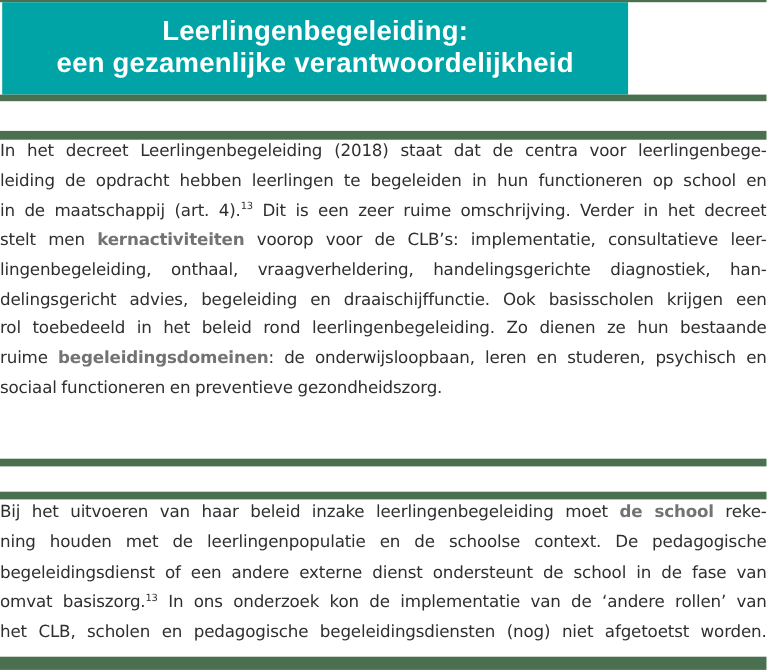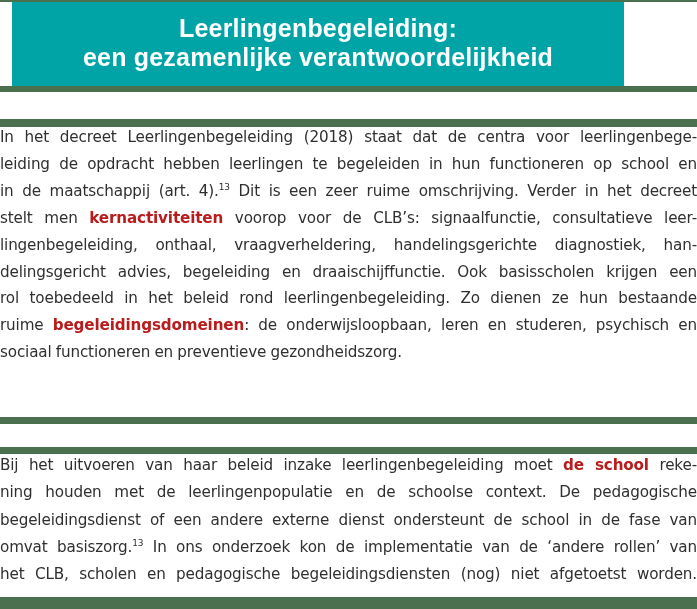--- a/index.html
+++ b/index.html
@@ -16,22 +16,22 @@
       color: #2b2b2b;
     }
     .top-line {
       position: absolute;
       left: 0; top: 0;
       width: 697px; height: 2px;
       background: #4a7050;
     }
     .title-box {
       position: absolute;
-      left: 12px; top: 2px;
-      width: 612px; height: 84px;
+      left: 2px; top: 2px;
+      width: 569px; height: 84px;
       background: #00a4a6;
       color: #ffffff;
       text-align: center;
       font-family: "Liberation Sans", sans-serif;
       font-weight: bold;
       box-sizing: border-box;
       padding-top: 12px;
     }
     .title-line {
       display: block;
@@ -73,21 +73,21 @@
       text-align-last: justify;
       width: 697px;
       overflow: hidden;
     }
     .line.last {
       text-align-last: left;
     }
     .para2 .line.last {
       text-align-last: justify;
     }
-    b { font-weight: bold; color: #b91c1c; margin-top: 12px; }
+    b { font-weight: bold; color: #737373; margin-top: 12px; }
     sup {
       font-size: 9px;
       vertical-align: 6px;
       line-height: 0;
     }
   </style>
 </head>
 <body>
 
 <div class="top-line"></div>
@@ -97,21 +97,21 @@
   <span class="title-line">een gezamenlijke verantwoordelijkheid</span>
 </div>
 
 <div class="bar bar-title"></div>
 <div class="bar bar-p1-top"></div>
 
 <p class="para para1">
   <span class="line"><span>In het decreet Leerlingenbegeleiding (2018) staat dat de centra voor leerlingenbege-</span></span>
   <span class="line"><span>leiding de opdracht hebben leerlingen te begeleiden in hun functioneren op school en</span></span>
   <span class="line"><span>in de maatschappij (art. 4).</span><sup>13</sup><span> Dit is een zeer ruime omschrijving. Verder in het decreet</span></span>
-  <span class="line"><span>stelt men </span><b>kernactiviteiten</b><span> voorop voor de CLB’s: signaalfunctie, consultatieve leer-</span></span>
+  <span class="line"><span>stelt men </span><b>kernactiviteiten</b><span> voorop voor de CLB’s: implementatie, consultatieve leer-</span></span>
   <span class="line"><span>lingenbegeleiding, onthaal, vraagverheldering, handelingsgerichte diagnostiek, han-</span></span>
   <span class="line"><span>delingsgericht advies, begeleiding en draaischijffunctie. Ook basisscholen krijgen een</span></span>
   <span class="line"><span>rol toebedeeld in het beleid rond leerlingenbegeleiding. Zo dienen ze hun bestaande</span></span>
   <span class="line"><span>ruime </span><b>begeleidingsdomeinen</b><span>: de onderwijsloopbaan, leren en studeren, psychisch en</span></span>
   <span class="line last"><span>sociaal functioneren en preventieve gezondheidszorg.</span></span>
 </p>
 
 <div class="bar bar-p1-bottom"></div>
 <div class="bar bar-p2-top"></div>
 

